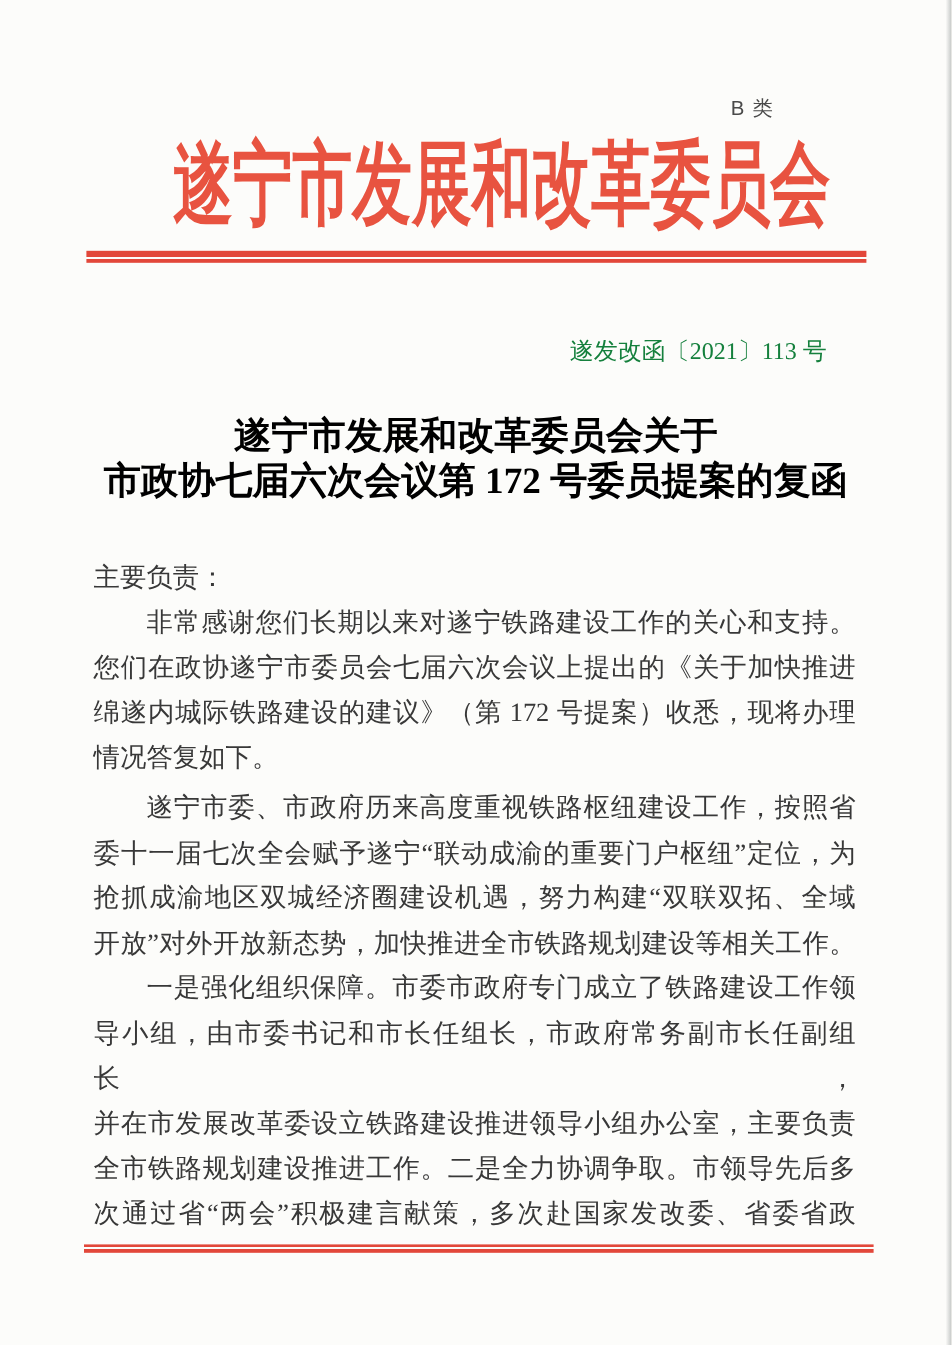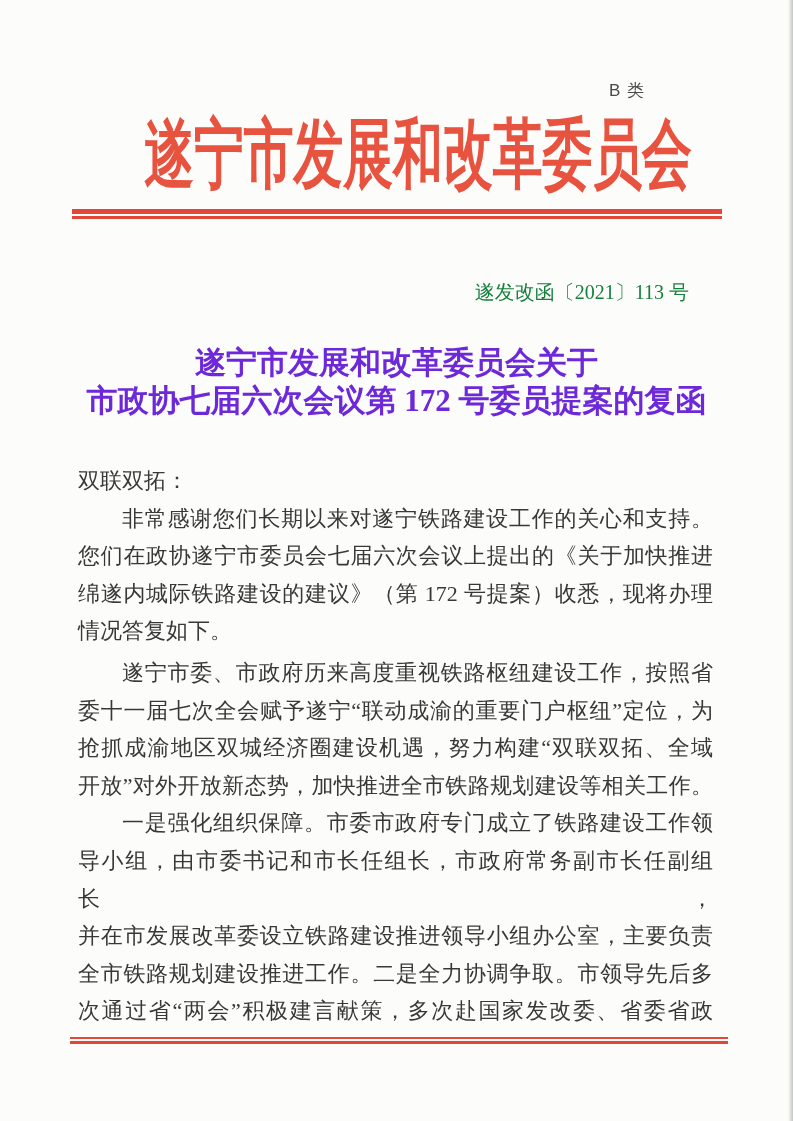--- a/index.html
+++ b/index.html
@@ -44,21 +44,21 @@
       rgba(0,0,0,0) 5px,rgba(0,0,0,0) 7px,
       var(--rule-red) 7px,var(--rule-red) 10px);
   }
   .doc-number{
     position:absolute;top:248px;right:104px;
     font-size:20px;color:#15803d;white-space:nowrap;margin-top:31px;
   }
   .doc-title{
     position:absolute;top:344px;left:0;right:0;
     text-align:center;
-    font-size:31px;line-height:37.5px;font-weight:bold;color:#6d28d9;
+    font-size:31px;line-height:37.5px;font-weight:bold;color:#000000;
   }
   .body-text{
     position:absolute;top:462px;left:78px;width:635px;
     font-size:22px;line-height:37.6px;color:var(--ink);
   }
   .body-text .ln{min-height:37.6px;}
   .jl{text-align:justify;text-align-last:justify;}
   .ind{text-indent:2em;}
   .gap4{margin-top:4px;}
   .gap2{margin-top:2px;}
@@ -88,21 +88,21 @@
   <div class="rule-top"></div>
 
   <div class="doc-number">遂发改函〔2021〕113 号</div>
 
   <div class="doc-title">
     <div>遂宁市发展和改革委员会关于</div>
     <div>市政协七届六次会议第 172 号委员提案的复函</div>
   </div>
 
   <div class="body-text">
-    <div class="ln">双联双拓：</div>
+    <div class="ln">主要负责：</div>
     <div class="ln jl ind">非常感谢您们长期以来对遂宁铁路建设工作的关心和支持。</div>
     <div class="ln jl">您们在政协遂宁市委员会七届六次会议上提出的《关于加快推进</div>
     <div class="ln jl">绵遂内城际铁路建设的建议》（第 172 号提案）收悉，现将办理</div>
     <div class="ln">情况答复如下。</div>
     <div class="ln jl ind gap4">遂宁市委、市政府历来高度重视铁路枢纽建设工作，按照省</div>
     <div class="ln jl">委十一届七次全会赋予遂宁“联动成渝的重要门户枢纽”定位，为</div>
     <div class="ln jl">抢抓成渝地区双城经济圈建设机遇，努力构建“双联双拓、全域</div>
     <div class="ln jl">开放”对外开放新态势，加快推进全市铁路规划建设等相关工作。</div>
     <div class="ln jl ind">一是强化组织保障。市委市政府专门成立了铁路建设工作领</div>
     <div class="ln jl">导小组，由市委书记和市长任组长，市政府常务副市长任副组长，</div>

